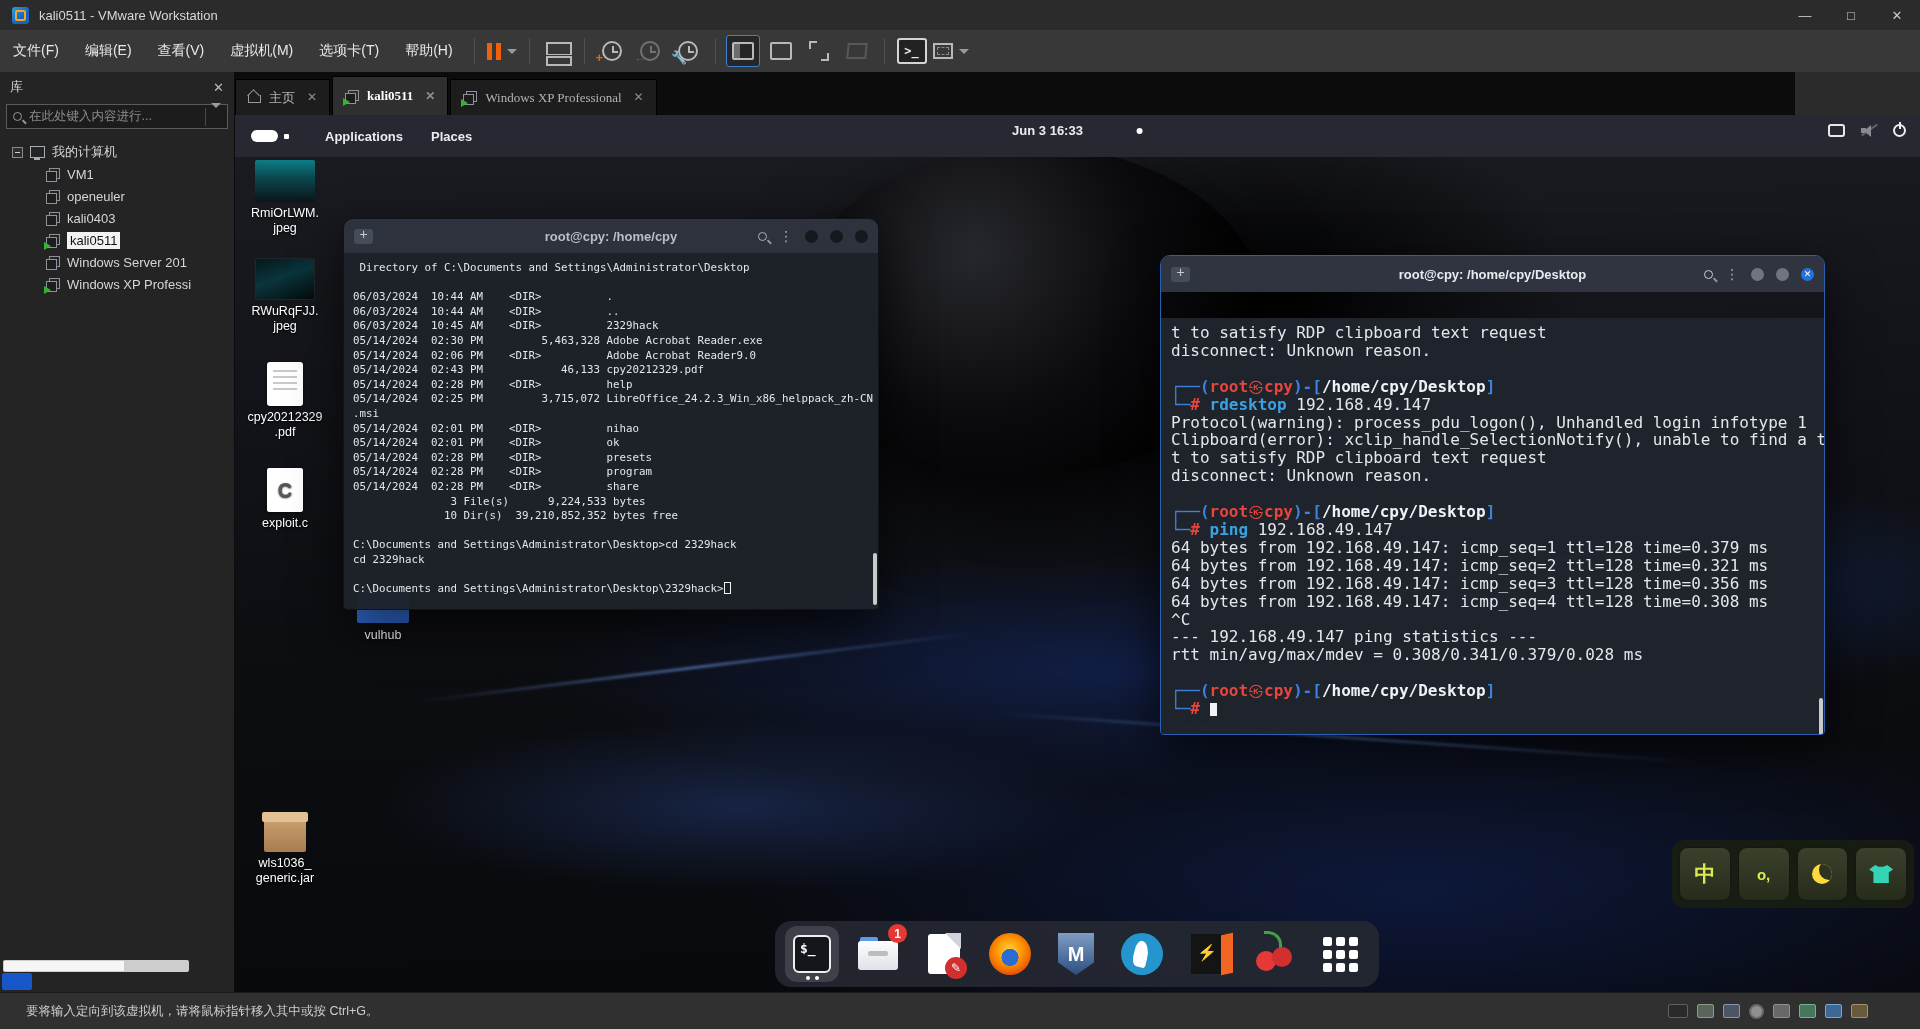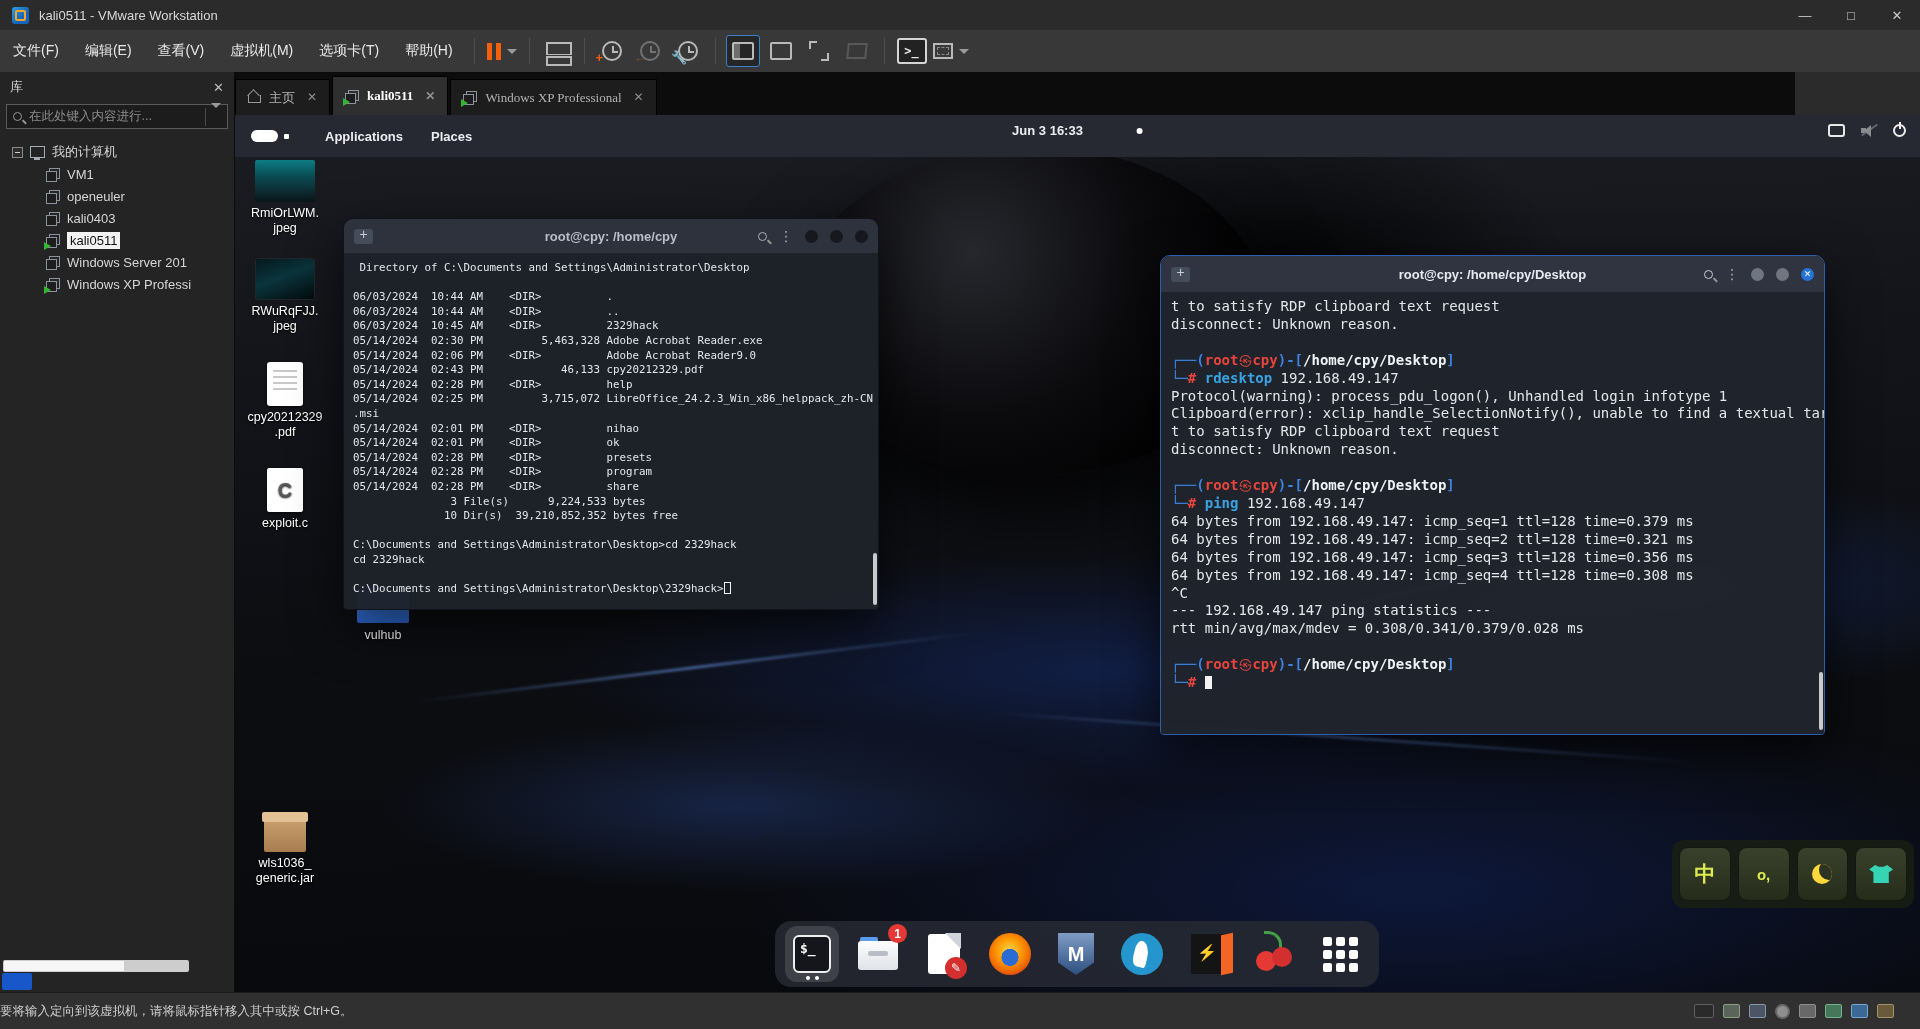--- a/index.html
+++ b/index.html
@@ -164,21 +164,21 @@
   .vscroll { position:absolute; right:1px; width:4px; background:#e8e8e8; border-radius:2px; opacity:.85; }
 
   #term-left { left:108px; top:72px; width:536px; height:392px; border:1px solid #11131a; }
   #term-left .term-body { background:rgba(30,34,41,.97); height:358px; padding:8px 6px 0 9px; font-size:10.8px; line-height:14.6px; }
   #term-left .circ { background:#16181d; }
   #term-left .term-title { color:#b9bec8; }
 
   #term-right { left:925px; top:109px; width:665px; height:480px; border:1px solid #2c5fae; }
   #term-right .term-head { background:#2f3440; height:36px; }
   #term-right .term-title { color:#e7eaf0; }
-  #term-right .term-body { background:rgba(32,36,44,.97); height:443px; padding:6px 8px 0 10px; font-size:14px; line-height:17.9px; }
+  #term-right .term-body { background:rgba(32,36,44,.97); height:443px; padding:6px 8px 0 10px; font-size:16px; line-height:17.9px;margin-top:26px; }
 
   
   .dock { position:absolute; left:540px; top:775px; width:604px; height:66px;
     background:rgba(38,41,50,.88); border-radius:16px; display:flex; align-items:center;
     padding:0 10px; gap:12px; }
   .dock-slot { width:54px; height:56px; display:flex; align-items:center; justify-content:center; position:relative; }
   .dock-slot.active { background:rgba(255,255,255,.13); border-radius:12px; }
   .dots { position:absolute; bottom:2px; left:0; right:0; display:flex; justify-content:center; gap:5px; }
   .dots i { width:4px; height:4px; border-radius:50%; background:#fff; }
   .d-term { width:38px; height:38px; background:#14161b; border:2px solid #efefef; border-radius:6px;
@@ -217,21 +217,21 @@
   .ime-panel { position:absolute; left:1437px; top:694px; width:242px; height:68px;
     background:rgba(26,30,18,.85); border-radius:12px; display:flex; align-items:center; gap:7px; padding:0 7px; }
   .ime-btn { width:52px; height:54px; background:linear-gradient(180deg,#39412c,#262c1a); border:1px solid #141810;
     border-radius:9px; display:flex; align-items:center; justify-content:center; color:#dcea52; font-size:21px; font-weight:bold; }
   .moon { width:20px; height:20px; border-radius:50%; background:#ffd93b; position:relative; overflow:hidden; }
   .moon:before { content:""; position:absolute; left:7px; top:-4px; width:20px; height:20px; border-radius:50%; background:#2c3320; }
   .shirt { width:24px; height:18px; background:#35d4b5; clip-path:polygon(25% 0,40% 10%,60% 10%,75% 0,100% 25%,82% 40%,82% 100%,18% 100%,18% 40%,0 25%); }
 
   
   .statusbar { position:absolute; left:0; top:992px; width:1920px; height:37px; background:#303030;
-    border-top:1px solid #1a1a1a; display:flex; align-items:center; color:#cfcfcf; font-size:12.5px; padding:0 0; }
+    border-top:1px solid #1a1a1a; display:flex; align-items:center; color:#cfcfcf; font-size:12.5px; padding:0 26px; }
   .dev-icons { margin-left:auto; display:flex; gap:9px; align-items:center; margin-right:26px; }
   .dev { width:17px; height:14px; border-radius:2px; opacity:.9; }
   .dev.hdd { background:#5f6a5f; border:1px solid #8fae8f; }
   .dev.hdd2 { background:#4f5a6a; border:1px solid #8fa3c0; }
   .dev.cd { width:15px; height:15px; border-radius:50%; background:#9a9a9a; border:2px solid #6f6f6f; }
   .dev.fdd { background:#6f6f6f; border:1px solid #999; }
   .dev.usb { background:#4a7f5f; border:1px solid #7fc09f; }
   .dev.net { background:#3d6f9f; border:1px solid #7fb3e0; }
   .dev.snd { background:#6f5f3d; border:1px solid #b09f6f; }
   .dev.kbd { background:#2a2a2a; border:1px solid #666; width:20px; }

